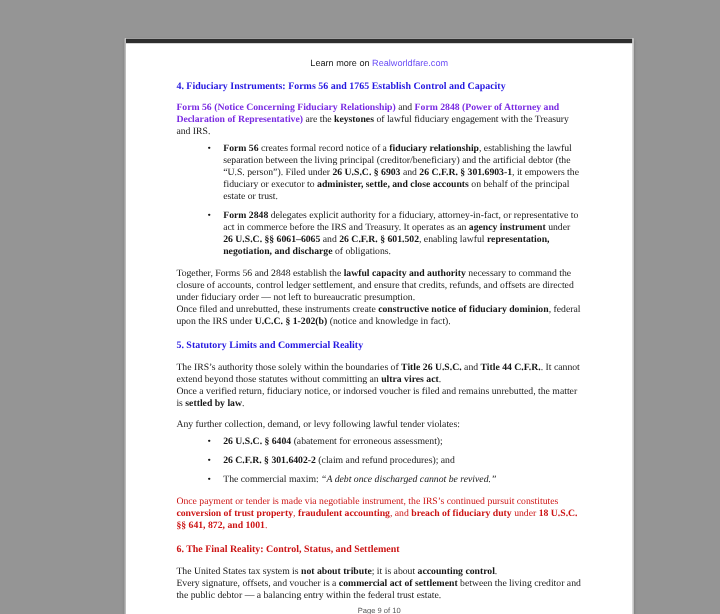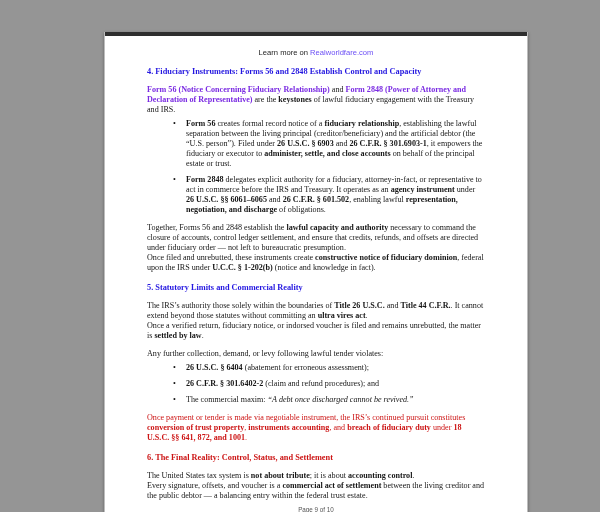--- a/index.html
+++ b/index.html
@@ -63,21 +63,21 @@
 
 <div class="sheet">
   <div class="top-band"></div>
 
   <div class="banner">
     <span>Learn more on </span><a class="bl">Realworldfare.com</a>
   </div>
 
   <div class="content">
 
-    <h2 class="hb">4. Fiduciary Instruments: Forms 56 and 2848 Establish Control and Capacity</h2>
+    <h2 class="hb">4. Fiduciary Instruments: Forms 56 and 1765 Establish Control and Capacity</h2>
 
     <p class="p"><a class="lk">Form 56 (Notice Concerning Fiduciary Relationship)</a><span> and </span><a class="lk">Form 2848 (Power of Attorney and Declaration of Representative)</a><span> are the </span><span class="b">keystones</span><span> of lawful fiduciary engagement with the Treasury and IRS.</span></p>
 
     <ul>
       <li><span class="b">Form 56</span><span> creates formal record notice of a </span><span class="b">fiduciary relationship</span><span>, establishing the lawful separation between the living principal (creditor/beneficiary) and the artificial debtor (the “U.S. person”). Filed under </span><span class="b">26 U.S.C. § 6903</span><span> and </span><span class="b">26 C.F.R. § 301.6903-1</span><span>, it empowers the fiduciary or executor to </span><span class="b">administer, settle, and close accounts</span><span> on behalf of the principal estate or trust.</span></li>
       <li><span class="b">Form 2848</span><span> delegates explicit authority for a fiduciary, attorney-in-fact, or representative to act in commerce before the IRS and Treasury. It operates as an </span><span class="b">agency instrument</span><span> under </span><span class="b">26 U.S.C. §§ 6061–6065</span><span> and </span><span class="b">26 C.F.R. § 601.502</span><span>, enabling lawful </span><span class="b">representation, negotiation, and discharge</span><span> of obligations.</span></li>
     </ul>
 
     <p class="p"><span>Together, Forms 56 and 2848 establish the </span><span class="b">lawful capacity and authority</span><span> necessary to command the closure of accounts, control ledger settlement, and ensure that credits, refunds, and offsets are directed under fiduciary order — not left to bureaucratic presumption.</span></p>
     <p class="p0"><span>Once filed and unrebutted, these instruments create </span><span class="b">constructive notice of fiduciary dominion</span><span>, federal upon the IRS under </span><span class="b">U.C.C. § 1-202(b)</span><span> (notice and knowledge in fact).</span></p>
@@ -88,21 +88,21 @@
     <p class="p0"><span>Once a verified return, fiduciary notice, or indorsed voucher is filed and remains unrebutted, the matter is </span><span class="b">settled by law</span><span>.</span></p>
 
     <p class="p">Any further collection, demand, or levy following lawful tender violates:</p>
 
     <ul>
       <li><span class="b">26 U.S.C. § 6404</span><span> (abatement for erroneous assessment);</span></li>
       <li><span class="b">26 C.F.R. § 301.6402-2</span><span> (claim and refund procedures); and</span></li>
       <li><span>The commercial maxim: </span><span class="i">“A debt once discharged cannot be revived.”</span></li>
     </ul>
 
-    <p class="redp"><span>Once payment or tender is made via negotiable instrument, the IRS’s continued pursuit constitutes </span><span class="b">conversion of trust property</span><span>, </span><span class="b">instruments accounting</span><span>, and </span><span class="b">breach of fiduciary duty</span><span> under </span><span class="b">18 U.S.C. §§ 641, 872, and 1001</span><span>.</span></p>
+    <p class="redp"><span>Once payment or tender is made via negotiable instrument, the IRS’s continued pursuit constitutes </span><span class="b">conversion of trust property</span><span>, </span><span class="b">fraudulent accounting</span><span>, and </span><span class="b">breach of fiduciary duty</span><span> under </span><span class="b">18 U.S.C. §§ 641, 872, and 1001</span><span>.</span></p>
 
     <h2 class="hb red">6. The Final Reality: Control, Status, and Settlement</h2>
 
     <p class="p"><span>The United States tax system is </span><span class="b">not about tribute</span><span>; it is about </span><span class="b">accounting control</span><span>.</span></p>
     <p class="p0"><span>Every signature, offsets, and voucher is a </span><span class="b">commercial act of settlement</span><span> between the living creditor and the public debtor — a balancing entry within the federal trust estate.</span></p>
 
     <div class="footer">
       <div class="pagenum">Page 9 of 10</div>
       <div class="rule"></div>
       <div class="ftitle">UNITED STATES TREASURY INSTRUMENTS AND THE IRS TRUST SYSTEM</div>

